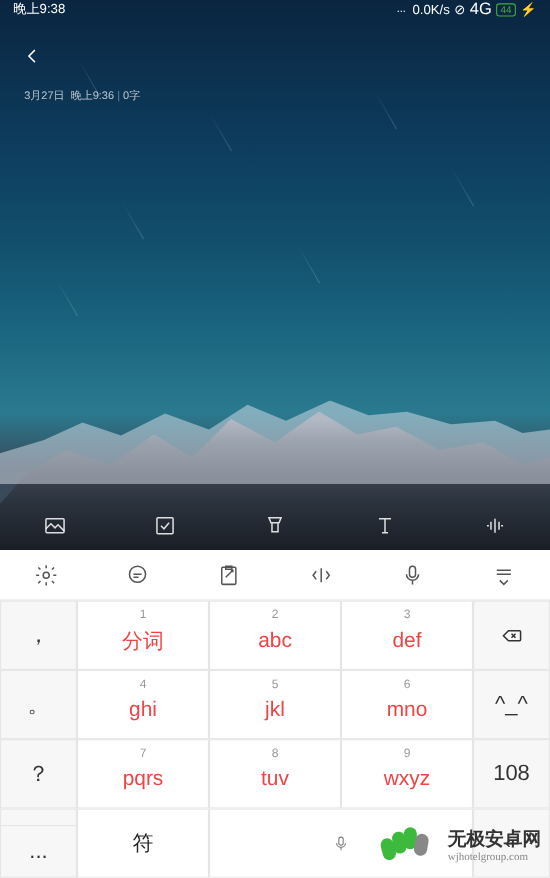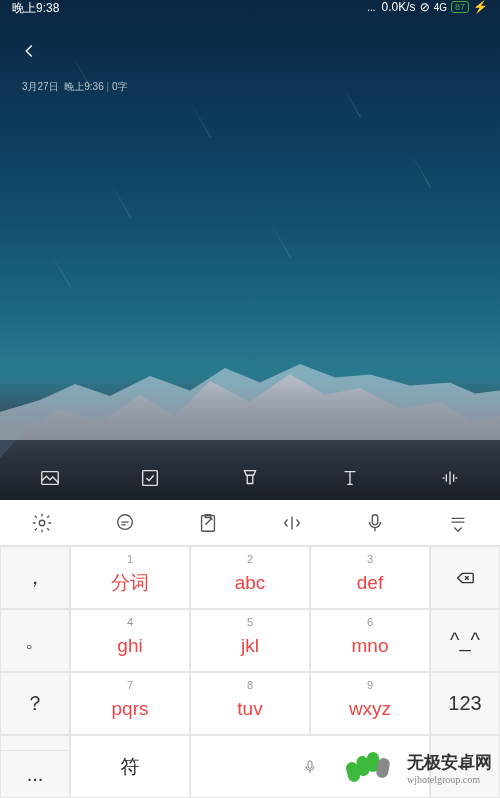--- a/index.html
+++ b/index.html
@@ -57,22 +57,22 @@
   <div class="mountain"></div>
   <div class="snow"></div>
 </div>
 
 <div class="status-bar">
   <span>晚上9:38</span>
   <div class="status-right">
     <span style="font-size:10px;margin-right:2px">...</span>
     <span>0.0K/s</span>
     <span>⊘</span>
-    <span style="font-size:10px">4G</span>
-    <span style="border:1px solid #4a4;border-radius:3px;padding:0 3px;font-size:9px;color:#4a4"><span>87</span></span>
+    <span style="font-size:15px">4G</span>
+    <span style="border:1px solid #4a4;border-radius:3px;padding:0 3px;font-size:9px;color:#4a4"><span>44</span></span>
     <span>⚡</span>
   </div>
 </div>
 
 <div class="back-btn">
   <svg viewBox="0 0 24 24">
       <path d="M15 18l-6-6 6-6"></path>
     </svg>
 </div>
 
@@ -192,21 +192,21 @@
       </div>
     <div class="kb-key">
         <span class="num">8</span>
         <span class="lbl">tuv</span>
       </div>
     <div class="kb-key">
         <span class="num">9</span>
         <span class="lbl">wxyz</span>
       </div>
     <div class="kb-key side">
-        <span>123</span>
+        <span>108</span>
       </div>
 
     <div class="kb-key side" style="border-bottom:0.5px solid #e5e5e5">
         <span>！</span>
       </div>
     <div class="kb-key">
         <span class="single">符</span>
       </div>
     <div class="kb-key wide">
         <svg viewBox="0 0 24 24" style="width:16px;height:16px;opacity:0.5">

